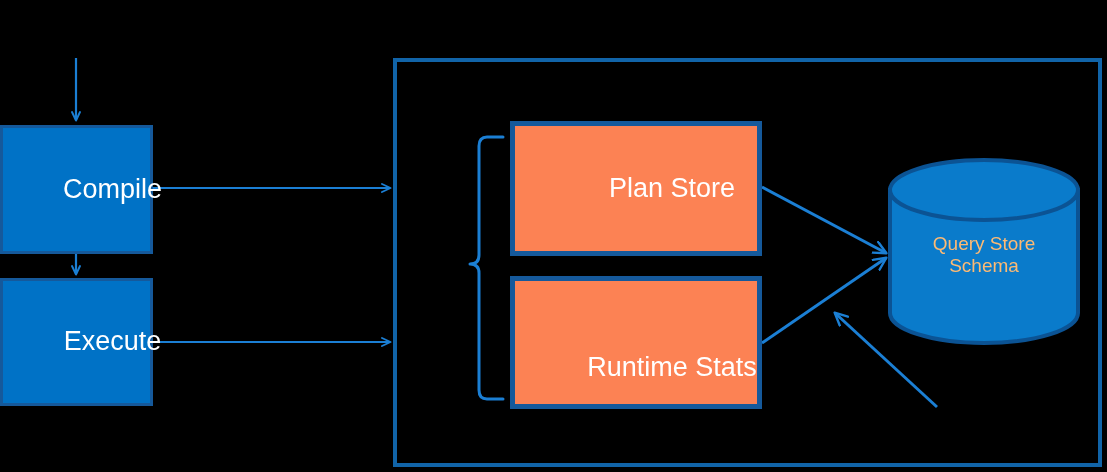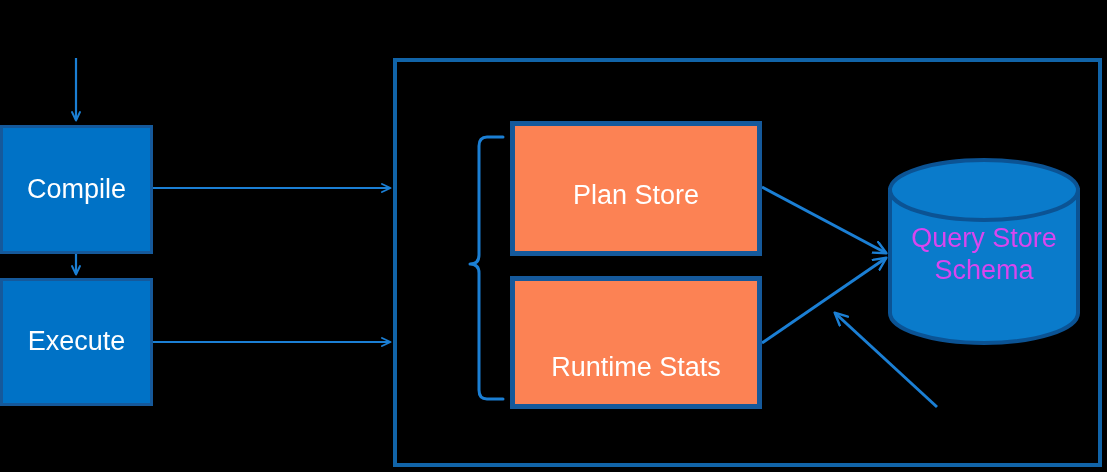--- a/index.html
+++ b/index.html
@@ -28,20 +28,21 @@
     font-family: "Liberation Sans", sans-serif;
     font-size: 27px;
     font-weight: 400;
     line-height: 1.18;
     text-align: right;
     white-space: pre-line;
     display: flex;
     align-items: center;
     justify-content: center;
     pointer-events: none;
+    padding-left: 36px;
   }
   
   .proc-box {
     position: absolute;
     background: #0072C6;
     border: 3px solid #15599B;
     box-sizing: border-box;
   }
   
   .store-box {
@@ -51,22 +52,22 @@
     box-sizing: border-box;
   }
   .container-box {
     position: absolute;
     border: 4px solid #1164A8;
     box-sizing: border-box;
     background: transparent;
   }
   .cylinder-label {
     position: absolute;
-    color: #d946ef;
-    font-size: 27px;
+    color: #fdba74;
+    font-size: 19px;
     text-align: center;
     line-height: 1.18;
     white-space: pre-line;
     display: flex;
     align-items: center;
     justify-content: center;
     pointer-events: none;
   }
 </style>
 </head>
@@ -104,21 +105,21 @@
 
   <div class="container-box" style="left:393px; top:58px; width:709px; height:409px;"></div>
 
   <div class="proc-box" style="left:0px; top:125px; width:153px; height:129px;"></div>
   <div class="node-label" style="left:0px; top:125px; width:153px; height:129px;">Compile</div>
 
   <div class="proc-box" style="left:0px; top:278px; width:153px; height:128px;"></div>
   <div class="node-label" style="left:0px; top:278px; width:153px; height:128px;border-radius:19px;">Execute</div>
 
   <div class="store-box" style="left:510px; top:121px; width:252px; height:135px;"></div>
-  <div class="node-label" style="left:510px; top:128px; width:252px; height:135px;">Plan Store</div>
+  <div class="node-label" style="left:510px; top:121px; width:252px; height:135px;">Plan Store</div>
 
   <div class="store-box" style="left:510px; top:276px; width:252px; height:133px;"></div>
   <div class="node-label" style="left:510px; top:292px; width:252px; height:152px;">Runtime Stats</div>
 
   <svg class="svg-layer" viewBox="0 0 1107 472" xmlns="http://www.w3.org/2000/svg">
 
     <path d="M890,190 L890,313 A94,30 0 0 0 1078,313 L1078,190 Z" fill="#0A7BCB" stroke="#0B5394" stroke-width="4"></path>
 
     <ellipse cx="984" cy="190" rx="94" ry="30" fill="#0A7BCB" stroke="#0B5394" stroke-width="4"></ellipse>
   </svg>

